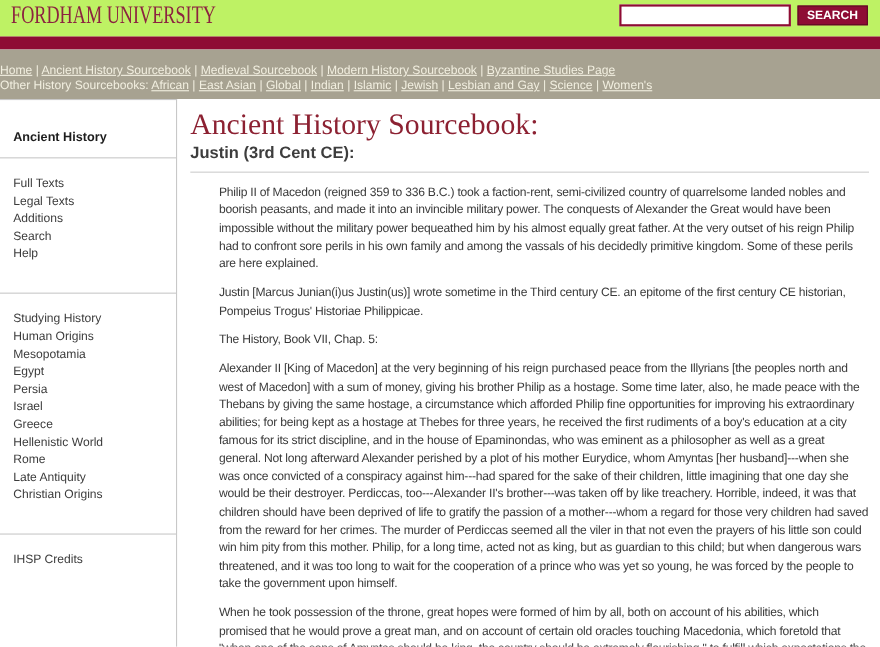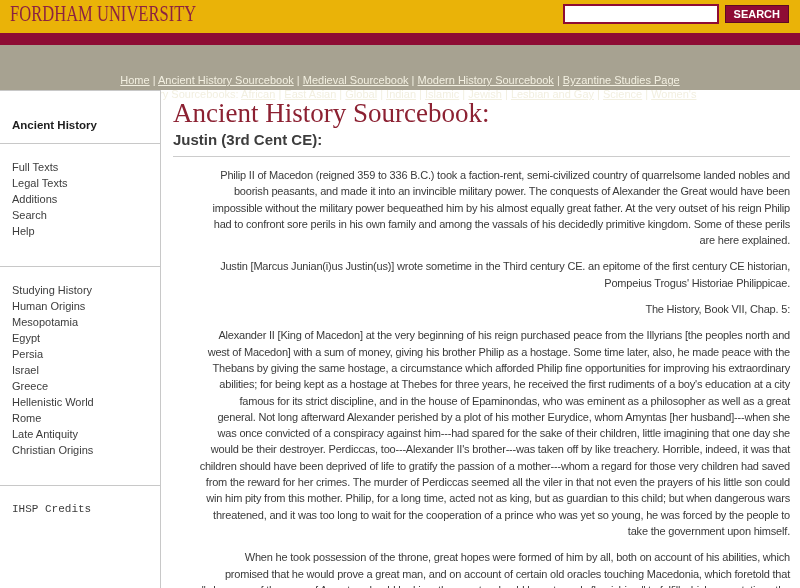--- a/index.html
+++ b/index.html
@@ -5,21 +5,21 @@
   * { box-sizing: border-box; }
   html,body { margin:0; padding:0; }
   body {
     width:800px; height:588px; overflow:hidden;
     background:#ffffff;
     font-family:"Liberation Sans", sans-serif;
     color:#3a3a3a;
   }
 
   
-  .header { position:relative; height:33px; background:#eab308; }
+  .header { position:relative; height:33px; background:#bef264; }
   .logo {
     position:absolute; left:10px; top:1px;
     font-family:"Liberation Serif", serif;
     font-size:23px; color:#8c2340; white-space:nowrap;
     transform:scaleX(0.72); transform-origin:left top;
     letter-spacing:0px;
   }
   .search-area { position:absolute; right:11px; top:4px; display:flex; gap:6px; align-items:center; }
   .search-input {
     width:156px; height:20px; border:2px solid #8e0c34; background:#fff;
@@ -28,56 +28,56 @@
   .search-btn {
     background:#8e0c34; color:#ffffff; font-weight:bold; font-size:11px;
     border:1px solid #5e0a24; padding:2px 8px; height:18px; line-height:12px;
     font-family:"Liberation Sans", sans-serif; cursor:pointer;
   }
 
   .maroon-bar { height:12px; background:#8e0c34; }
 
   
   .topnav {
-    height:45px; background:#a7a291; text-align:center;
-    font-size:11px; color:#f2efe0; padding-top:29px; line-height:13px;
+    height:45px; background:#a7a291; text-align:left;
+    font-size:11px; color:#f2efe0; padding-top:13px; line-height:13px;
   }
   .topnav a { color:#f2efe0; text-decoration:underline; cursor:pointer; }
   .topnav .nav-sep { color:#f2efe0; text-decoration:none; }
   .topnav .line2 { margin-top:1px; }
 
   
   .layout { display:flex; height:498px; }
 
   .sidebar {
     width:161px; flex:0 0 161px;
     border-right:1px solid #c8c8c8; border-top:1px solid #c8c8c8;
     background:#fff; font-size:11px; color:#3c3c3c;
   }
   .side-heading {
     padding:28px 12px 12px 12px; font-weight:bold; font-size:11.5px; color:#1d1d1d;
     border-bottom:1px solid #c8c8c8;
   }
   .side-section { padding:15px 12px 27px 12px; border-bottom:1px solid #c8c8c8; }
-  .side-section:last-child { border-bottom:none;font-family:Liberation Mono, monospace; }
+  .side-section:last-child { border-bottom:none; }
   .side-item { line-height:16px; cursor:pointer; }
 
   .main { flex:1; padding:8px 10px 0 12px; min-width:0; }
   .main-title {
     font-family:"Liberation Serif", serif; font-weight:normal;
     font-size:27px; line-height:30px; color:#8c2132; margin:0;
   }
   .main-sub { font-size:15px; font-weight:bold; line-height:18px; color:#3d3d3d; margin-top:3px; }
   .rule { border:none; border-top:1px solid #cccccc; margin:7px 0 0 0; }
 
   .article {
     margin:3px 0 0 26px;
     font-size:11px; line-height:16.3px; letter-spacing:-0.2px; color:#3a3a3a;
   }
-  .article p { margin:10px 0;text-align:right; }
+  .article p { margin:10px 0; }
 </style>
 </head>
 <body>
 
 <div class="header">
   <div class="logo">FORDHAM UNIVERSITY</div>
   <div class="search-area">
     <input class="search-input" type="text" value="" style="">
     <button class="search-btn">SEARCH</button>
   </div>

